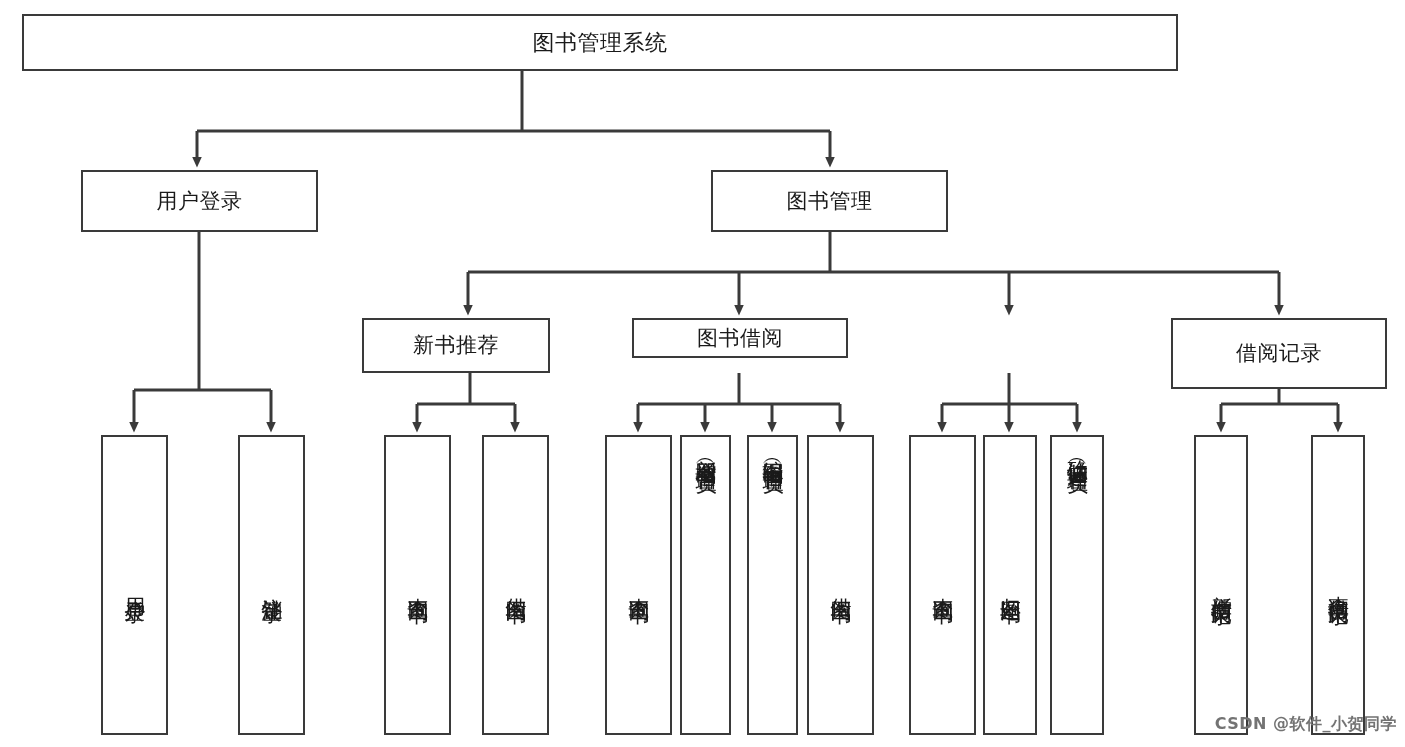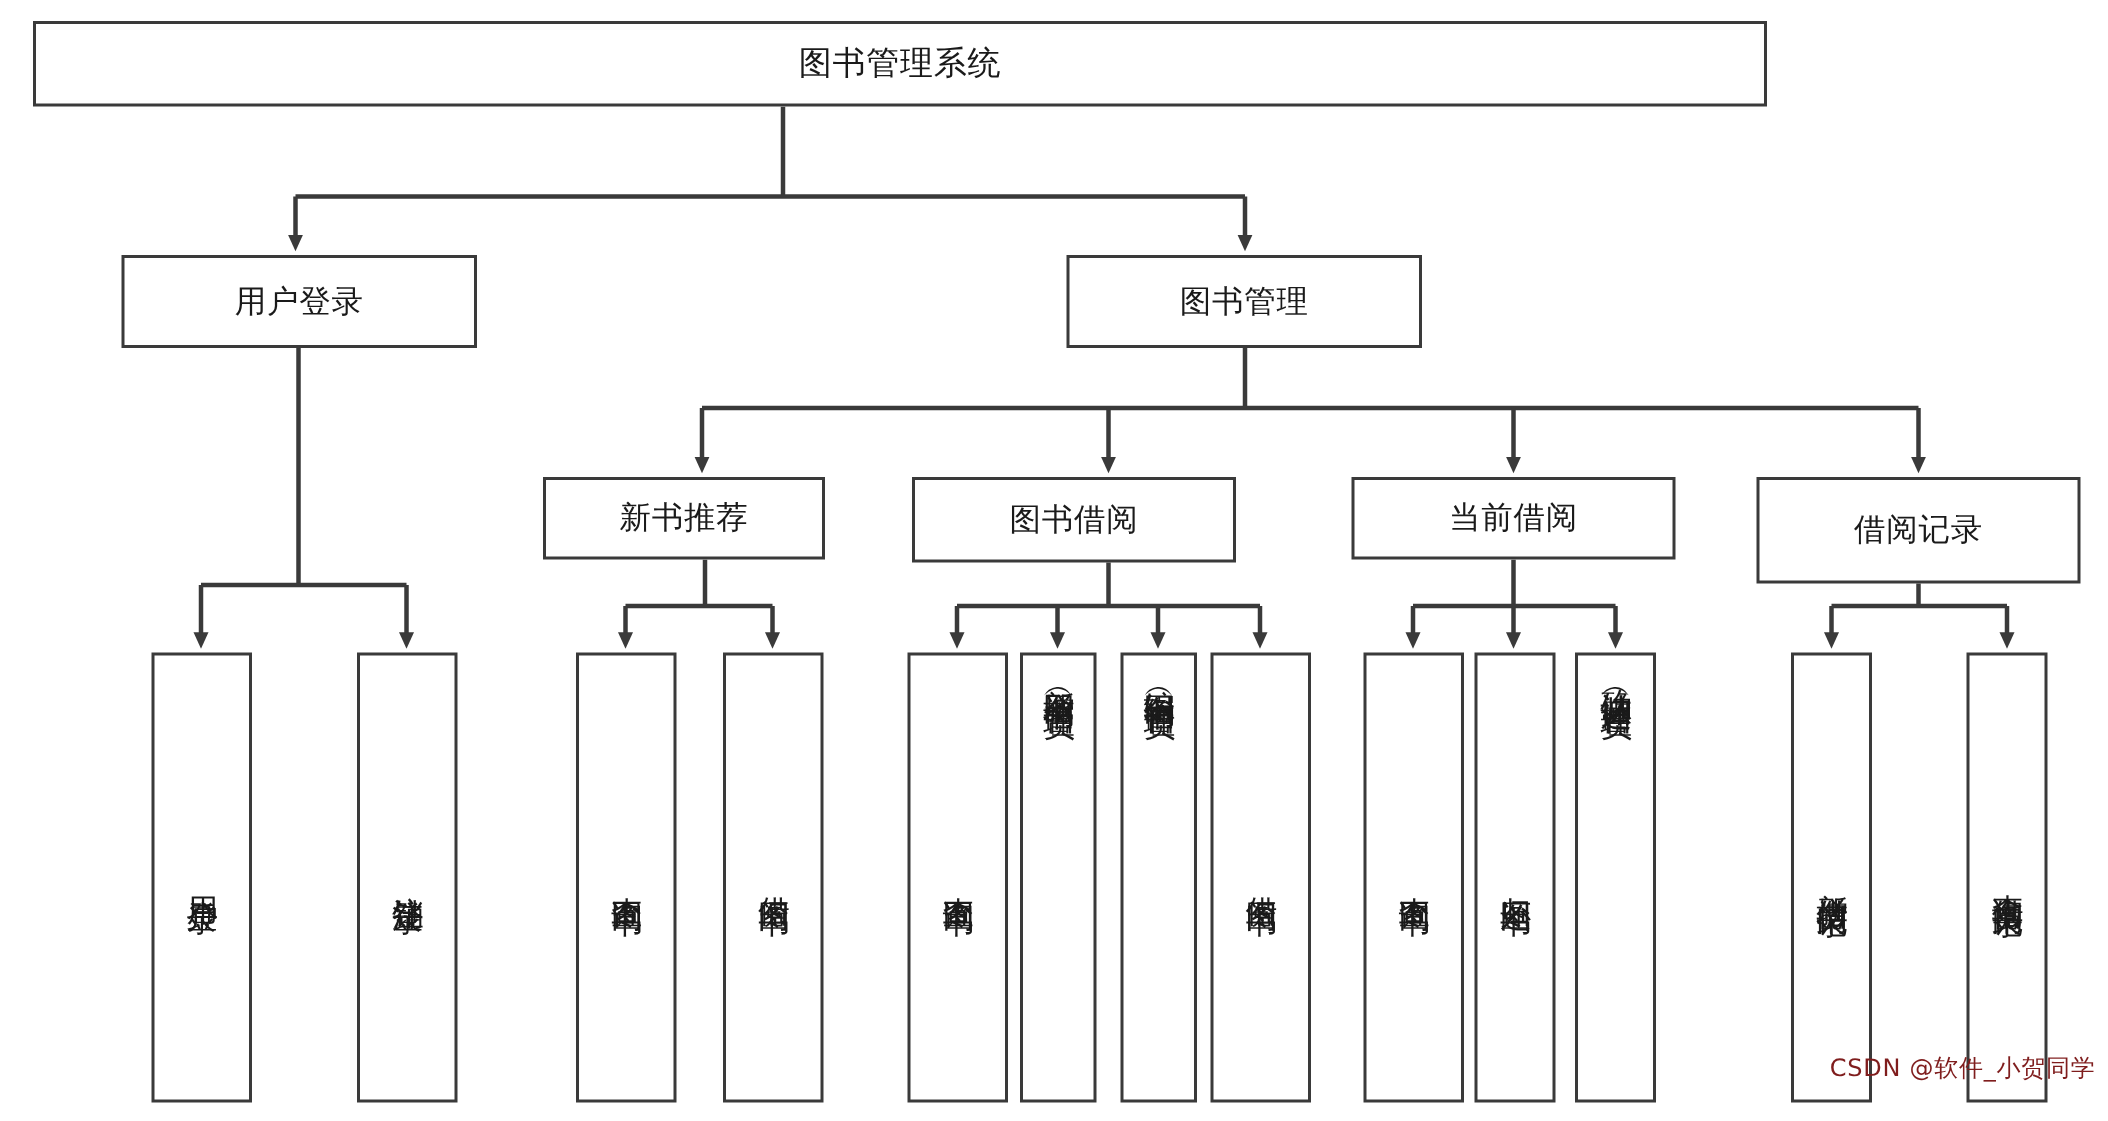--- a/index.html
+++ b/index.html
@@ -67,26 +67,27 @@
     letter-spacing: 2px;
     white-space: nowrap;
   }
   .node.vert.mid {
     align-items: center;
     padding-top: 0;
   }
   #watermark {
     position: absolute;
     right: 8px;
-    bottom: 24px;
+    bottom: 12px;
     font-size: 16px;
-    color: #7f1d1d;
+    color: #737373;
     letter-spacing: 0.5px;
     z-index: 5;
     white-space: nowrap;
+    font-weight: bold;
   }
 </style>
 </head>
 <body>
 
 <div id="canvas">
 
   <svg id="edges" viewBox="0 0 1405 747" xmlns="http://www.w3.org/2000/svg">
     <defs>
       <marker id="arrow" markerWidth="12" markerHeight="12" refX="1.5" refY="5" orient="auto" markerUnits="userSpaceOnUse">
@@ -146,27 +147,24 @@
   </div>
 
   <div class="node horiz" style="left:711px; top:170px; width:237px; height:62px;">
     <span class="lbl">图书管理</span>
   </div>
 
   <div class="node horiz" style="left:362px; top:318px; width:188px; height:55px;">
     <span class="lbl">新书推荐</span>
   </div>
 
-  <div class="node horiz" style="left:608px; top:318px; width:216px; height:57px;">
+  <div class="node horiz" style="left:632px; top:318px; width:216px; height:40px;">
     <span class="lbl">图书借阅</span>
   </div>
 
-  <div class="node horiz" style="left:901px; top:318px; width:216px; height:55px;">
-    <span class="lbl">当前借阅</span>
-  </div>
 
   <div class="node horiz" style="left:1171px; top:318px; width:216px; height:71px;">
     <span class="lbl">借阅记录</span>
   </div>
 
   <div class="node vert mid" style="left:101px; top:435px; width:67px; height:300px;">
     <span class="lbl">用户登录</span>
   </div>
 
   <div class="node vert mid" style="left:238px; top:435px; width:67px; height:300px;">

